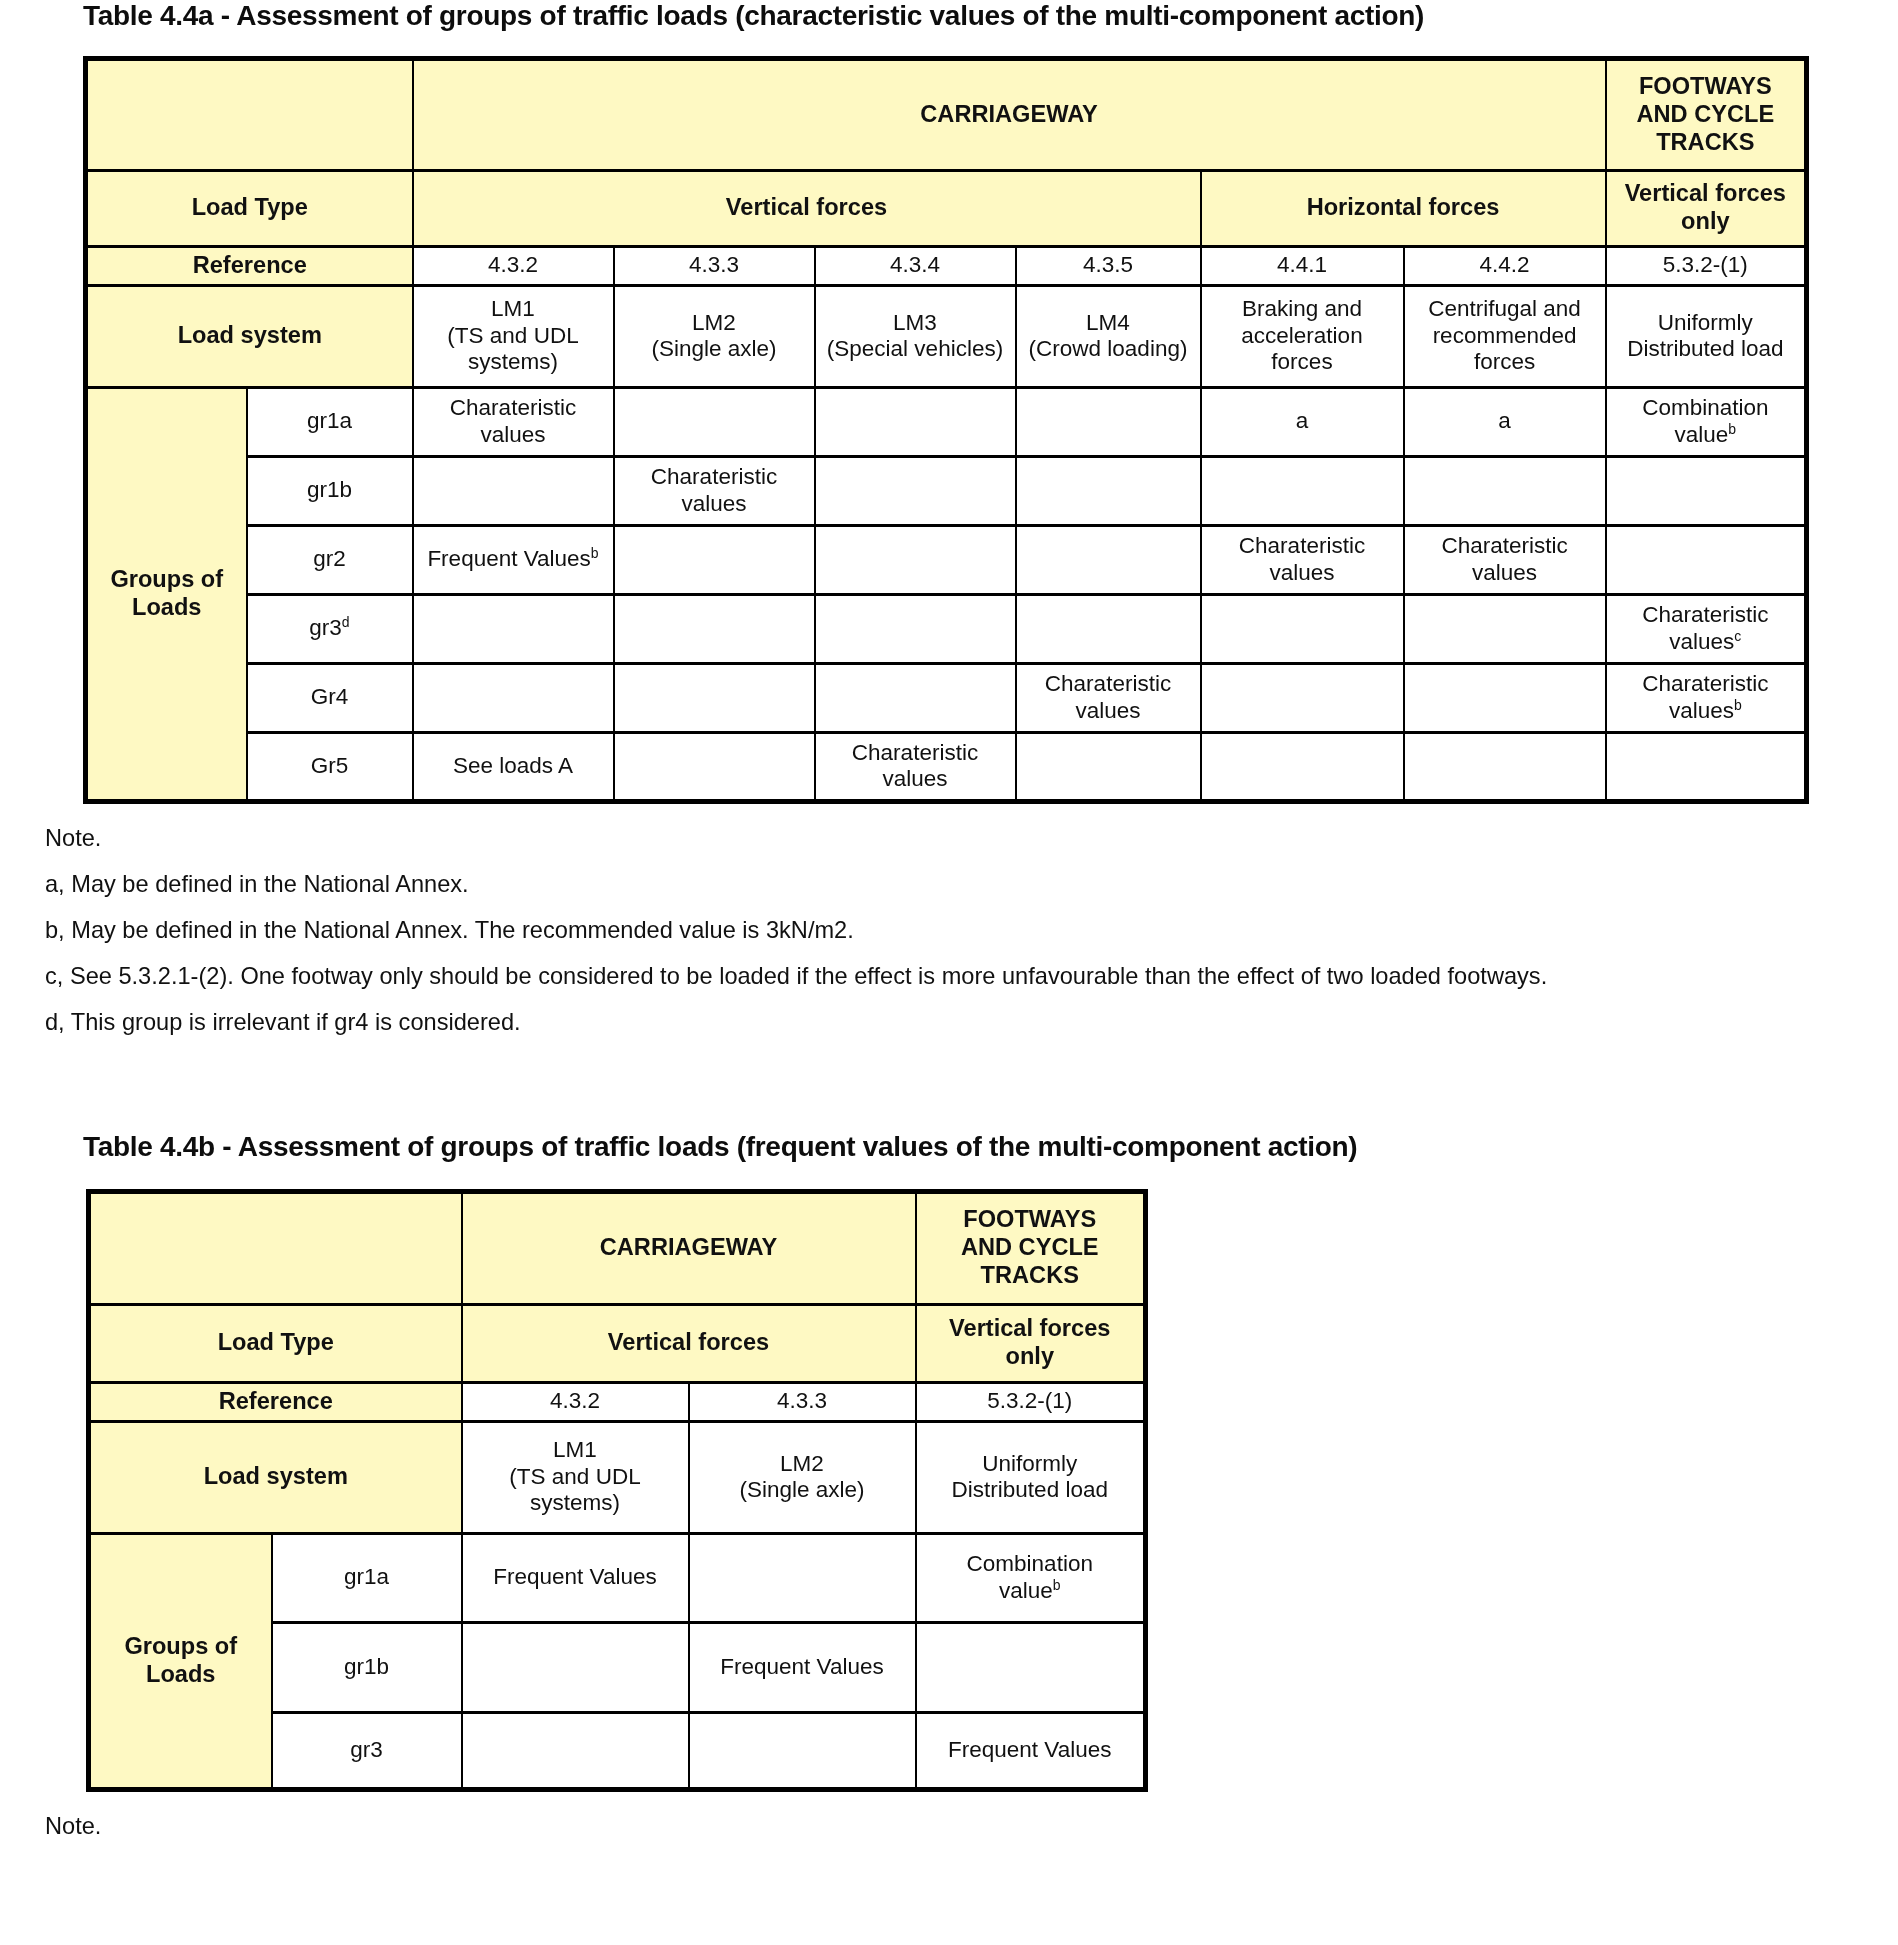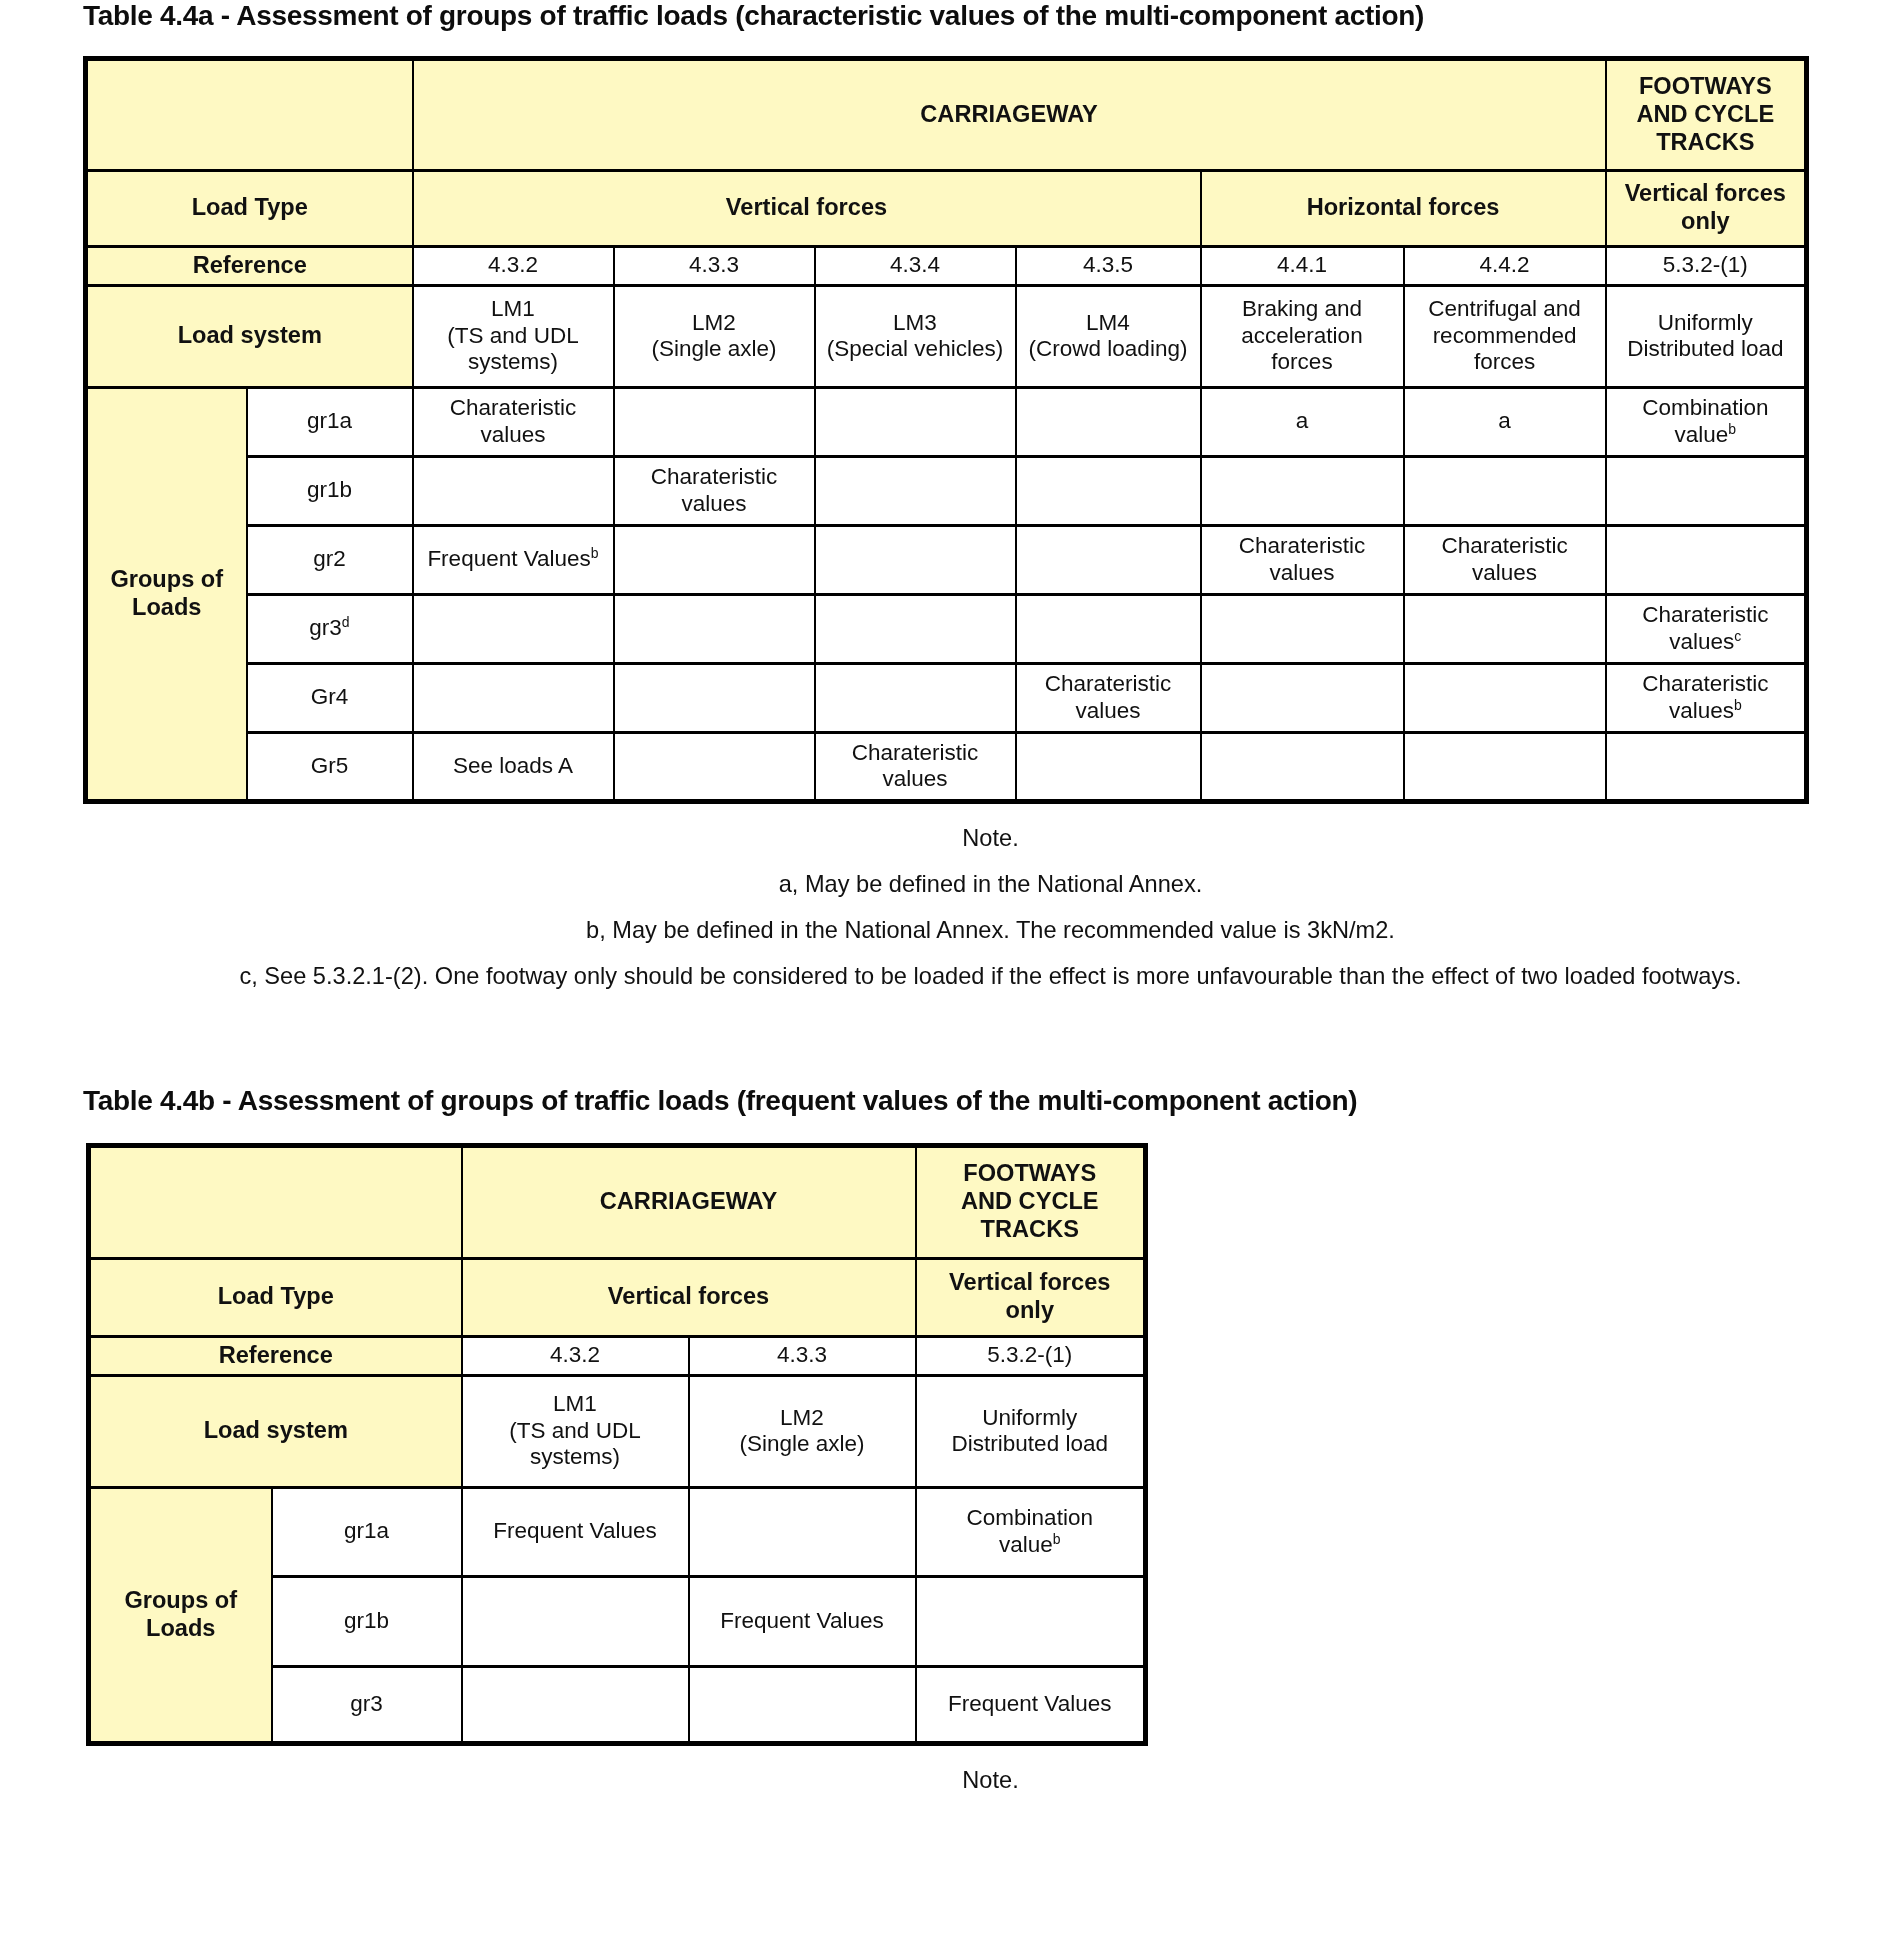--- a/index.html
+++ b/index.html
@@ -46,21 +46,21 @@
   .v { white-space:pre-line; }
   sup.s {
     font-size:14px;
     vertical-align:super;
     line-height:0;
   }
   .caption {
     margin:17.7px 0 0 248px;
     font-size:22.5px;
   }
-  .notes { margin-left:83px; margin-top:21px;text-align:center; }
+  .notes { margin-left:45px; margin-top:21px; }
   .notes p { font-size:23.6px; margin-bottom:19px; }
   .note-heading { font-size:23.6px; }
   .gap { height:76px; }
 </style>
 </head>
 <body>
 
 <div class="page">
 
   <div class="title">Table 4.4a - Assessment of groups of traffic loads (characteristic values of the multi-component action)</div>
@@ -194,20 +194,21 @@
     </tr>
   </tbody>
     </table>
 
 
   <div class="notes">
     <p class="note-heading">Note.</p>
     <p>a, May be defined in the National Annex.</p>
     <p>b, May be defined in the National Annex. The recommended value is 3kN/m2.</p>
     <p>c, See 5.3.2.1-(2). One footway only should be considered to be loaded if the effect is more unfavourable than the effect of two loaded footways.</p>
+    <p>d, This group is irrelevant if gr4 is considered.</p>
   </div>
 
   <div class="gap"></div>
 
   <div class="title">Table 4.4b - Assessment of groups of traffic loads (frequent values of the multi-component action)</div>
 
   <table class="tb">
     <colgroup>
       <col style="width:183px">
         <col style="width:190px">

